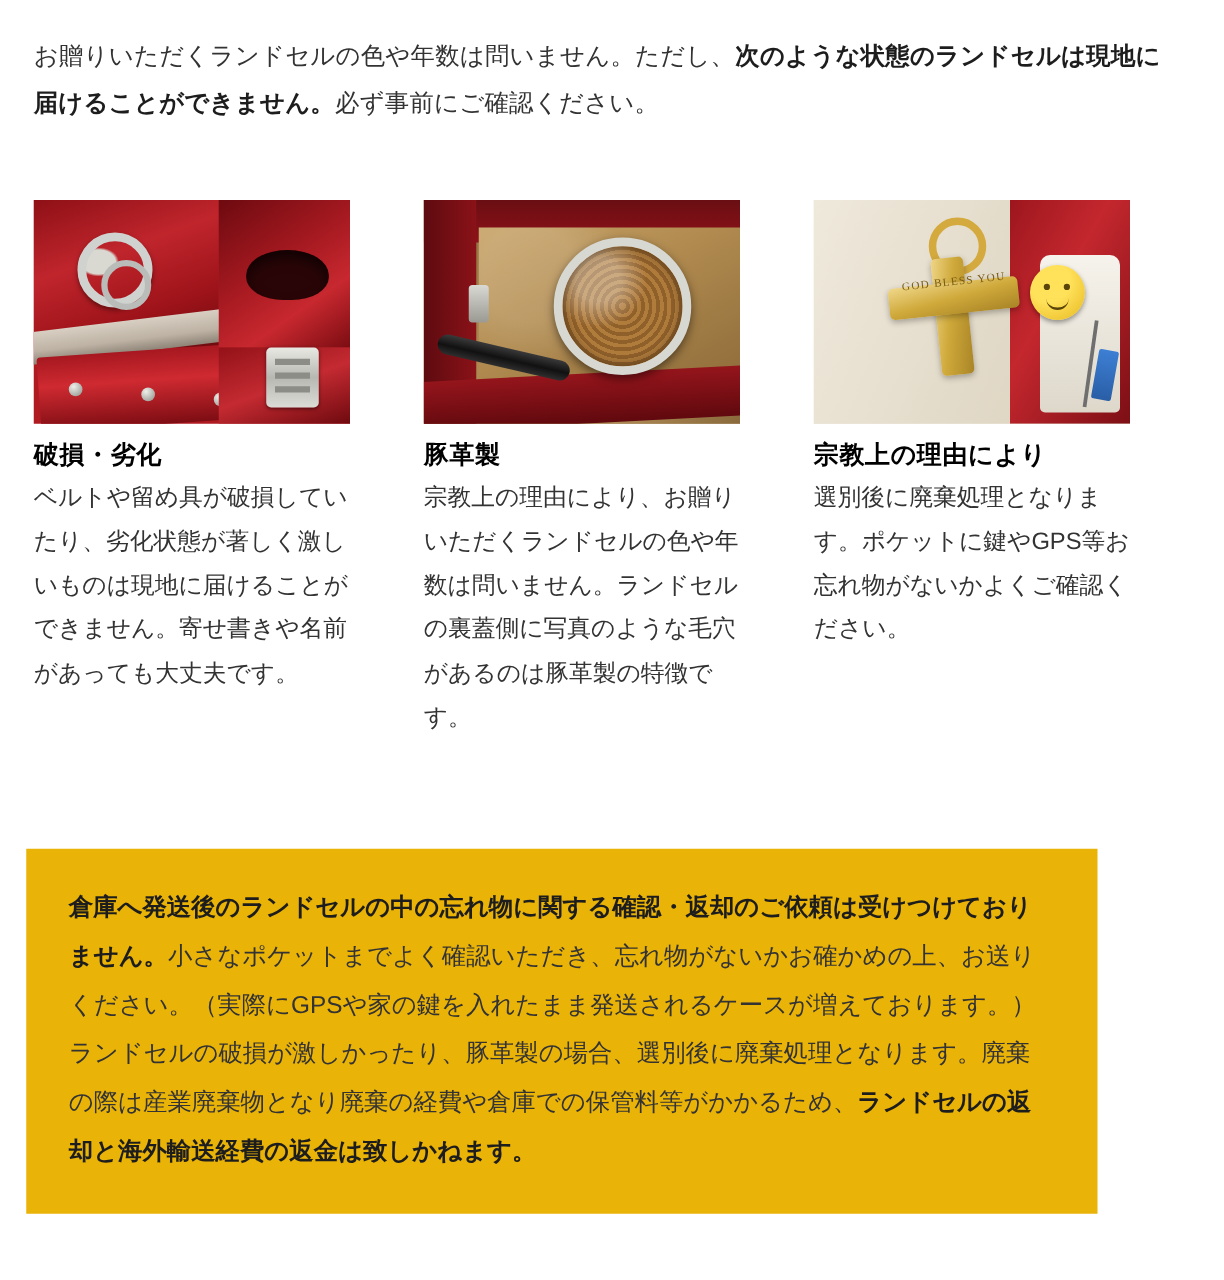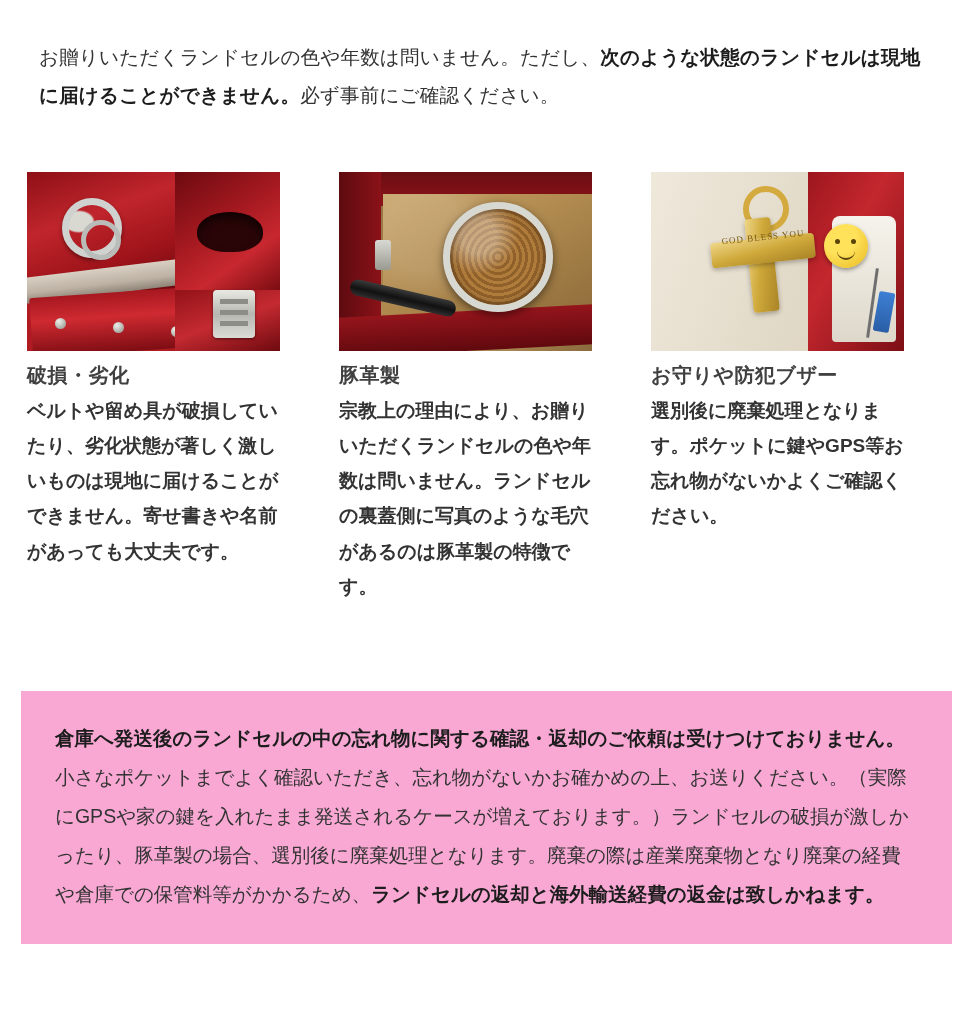--- a/index.html
+++ b/index.html
@@ -16,21 +16,21 @@
   }
   .page {
     width: 979px;
     height: 1024px;
     position: relative;
     box-sizing: border-box;
   }
 
   
   .intro {
-    margin: 12px;
+    margin: 0;
     padding: 26px 34px 0 27px;
     font-size: 19.5px;
     line-height: 1.95;
     color: #333333;
     letter-spacing: 0.2px;
   }
   .intro .b {
     font-weight: bold;
     color: #1d1d1d;
   }
@@ -231,39 +231,38 @@
   .img3 .tag {
     position: absolute; right: 12px; top: 120px; width: 16px; height: 40px;
     background: linear-gradient(180deg, #3d7fd4, #2a5ea6);
     border-radius: 2px; transform: rotate(10deg);
   }
 
   .col h3 {
     margin: 11px 0 4px 0;
     font-size: 20px;
     font-weight: bold;
-    color: #404040;
+    color: #000000;
     letter-spacing: 0.5px;
   }
   .col p {
     margin: 0;
     font-size: 19px;
     line-height: 1.85;
     color: #333333;
-    font-weight: bold;
   }
 
   
   .notice {
     position: absolute;
     left: 21px;
     top: 679px;
-    width: 931px;
+    width: 857px;
     box-sizing: border-box;
-    background: #f9a8d4;
+    background: #eab308;
     padding: 28px 34px 30px 34px;
   }
   .notice p {
     margin: 0;
     font-size: 19.5px;
     line-height: 2.0;
     color: #333333;
   }
   .notice .b {
     font-weight: bold;
@@ -319,21 +318,21 @@
         <div class="i3-red-right"></div>
         <div class="i3-white-bag"></div>
         <div class="i3-ring"></div>
         <div class="cross-v"></div>
         <div class="cross-h"></div>
         <div class="cross-text">GOD BLESS YOU</div>
         <div class="buzzer"></div>
         <div class="cord"></div>
         <div class="tag"></div>
       </div>
-      <h3>お守りや防犯ブザー</h3>
+      <h3>宗教上の理由により</h3>
       <p>選別後に廃棄処理となります。ポケットに鍵やGPS等お忘れ物がないかよくご確認ください。</p>
     </div>
 
   </div>
 
   <div class="notice">
     <p><span class="b">倉庫へ発送後のランドセルの中の忘れ物に関する確認・返却のご依頼は受けつけておりません。</span><span>小さなポケットまでよく確認いただき、忘れ物がないかお確かめの上、お送りください。（実際にGPSや家の鍵を入れたまま発送されるケースが増えております。）ランドセルの破損が激しかったり、豚革製の場合、選別後に廃棄処理となります。廃棄の際は産業廃棄物となり廃棄の経費や倉庫での保管料等がかかるため、</span><span class="b">ランドセルの返却と海外輸送経費の返金は致しかねます。</span></p>
   </div>
 
 </div>

